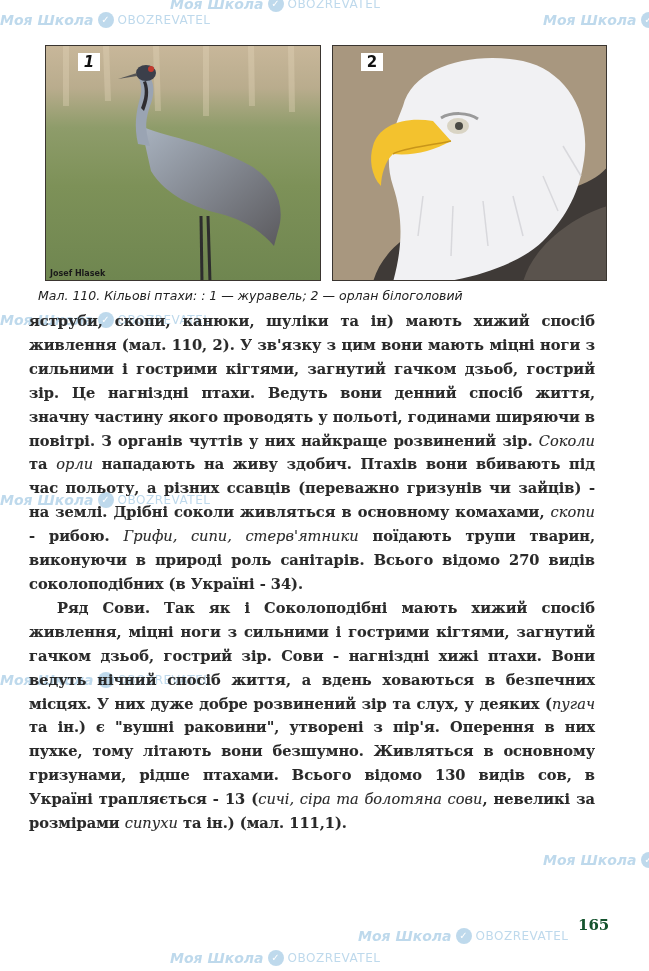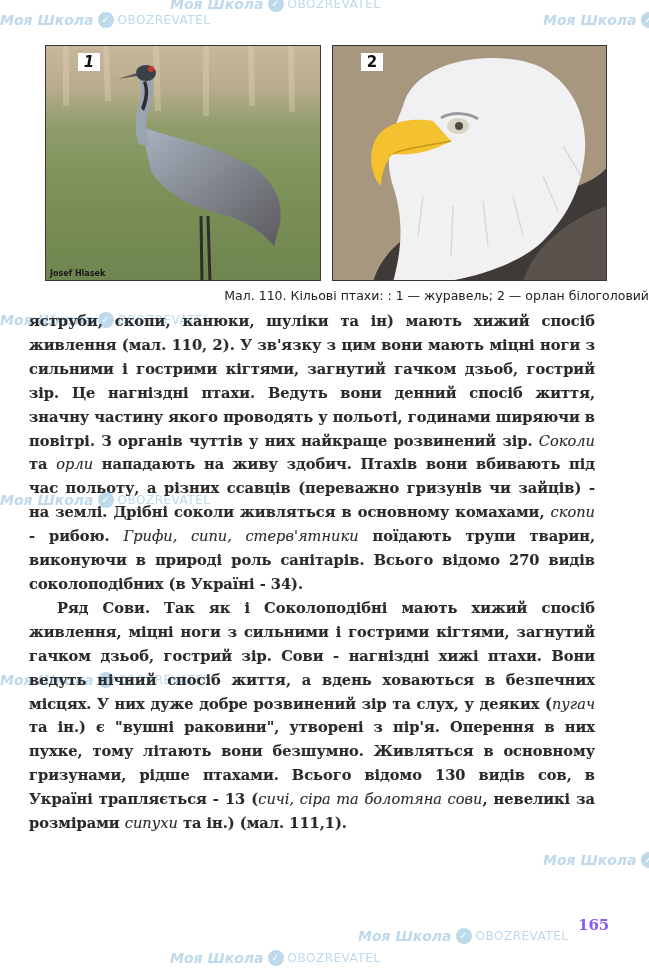--- a/index.html
+++ b/index.html
@@ -19,36 +19,36 @@
     position: absolute; top: 7px; left: 32px; width: 22px; height: 18px; background: #fff;
     font-family: "DejaVu Sans", sans-serif; font-weight: bold; font-style: italic; font-size: 15px;
     color: #111; text-align: center; line-height: 18px;
   }
   .photo-eagle .badge { left: 28px; top: 7px; font-style: normal; }
   .credit {
     position: absolute; left: 4px; bottom: 2px; font-family: "DejaVu Sans", sans-serif;
     font-size: 8px; color: #1a1a1a; font-weight: bold;
   }
   .caption {
-    position: absolute; left: 0; width: 649px; top: 288px; text-align: right;
-    font-family: "DejaVu Sans", sans-serif; font-size: 12.5px; color: #222;
-    padding-left: 22px; box-sizing: border-box;
+    position: absolute; left: 0; width: 649px; top: 288px; text-align: left;
+    font-family: "DejaVu Sans", sans-serif; font-style: italic; font-size: 12.5px; color: #222;
+    padding-left: 38px; box-sizing: border-box;
   }
   .text-block {
     position: absolute; left: 72px; top: 309px; width: 536px;
     font-family: "DejaVu Serif", serif; font-size: 14.6px; line-height: 23.9px; color: #2a2a2a;
     text-align: justify; font-weight: bold; -webkit-text-stroke: 0.1px #2a2a2a;
   }
   .text-block p { margin: 0; }
   .text-block p.indent { text-indent: 28px; }
   .text-block em { font-weight: normal; font-style: italic; }
   .text-block strong { font-weight: 900; }
   .page-number {
     position: absolute; left: 578px; top: 916px; font-family: "DejaVu Serif", serif;
-    font-weight: bold; font-size: 15px; color: #8b5cf6;
+    font-weight: bold; font-size: 15px; color: #14532d;
   }
   .watermark {
     position: absolute; font-family: "DejaVu Sans", sans-serif; font-size: 10px; color: #a9cde6;
     opacity: 0.75; white-space: nowrap; pointer-events: none; display: flex; align-items: center; gap: 4px;
   }
   .watermark .wm-school { font-style: italic; font-weight: bold; font-size: 14px; }
   .watermark .wm-logo {
     display: inline-block; width: 16px; height: 16px; border-radius: 50%; background: #a9cde6;
     color: #fff; font-size: 10px; line-height: 16px; text-align: center;
   }

